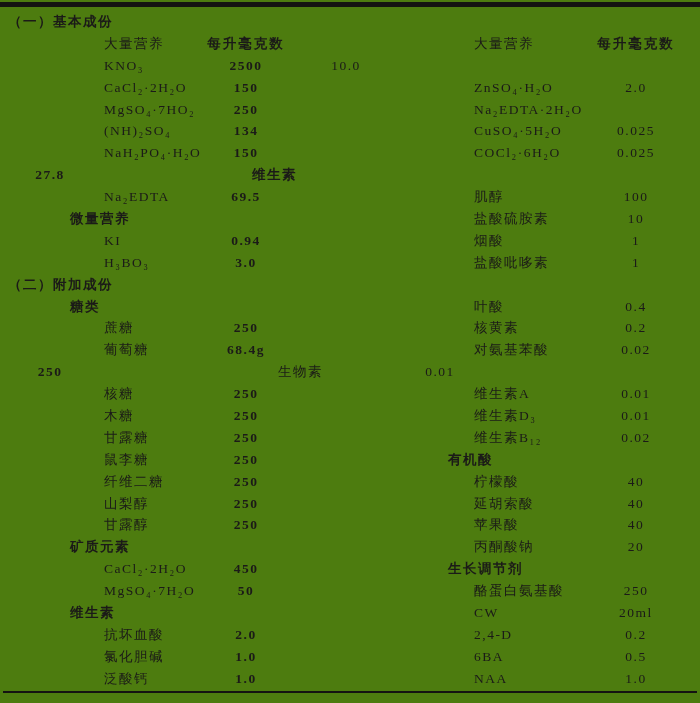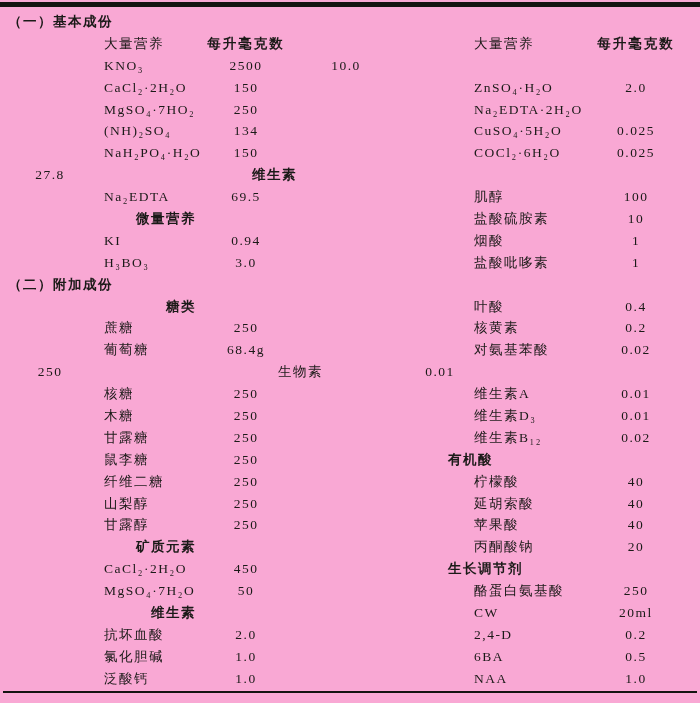--- a/index.html
+++ b/index.html
@@ -4,21 +4,21 @@
 <style>
   html, body {
     margin: 0;
     padding: 0;
     background: #e9e7e2;
   }
   .page {
     position: relative;
     width: 700px;
     height: 703px;
-    background: #f9a8d4;
+    background: #4d7c0f;
     color: #1b1a18;
     font-family: "Liberation Serif", "DejaVu Serif", serif;
     overflow: hidden;
   }
   .rule { position: absolute; left: 0; background: #141311; }
   .rule-top    { top: 2px;   width: 700px; height: 5px; }
   .rule-bottom { top: 691px; left: 3px; width: 694px; height: 2px; }
 
   .rows {
     position: absolute;
@@ -31,27 +31,27 @@
     height: 21.9px;
     line-height: 21.9px;
     font-size: 13.5px;
     white-space: nowrap;
   }
   .cell { overflow: visible; box-sizing: border-box; }
   .name { letter-spacing: 1.5px; }
   .val  { letter-spacing: 1.5px; text-align: center; }
 
   .lname { width: 196px; }
-  .lval  { width: 100px; }
+  .lval  { width: 100px; font-weight: bold; }
   .rname { width: 290px; }
   .rval  { width: 100px; }
 
   
   .l-section { padding-left: 8px;   font-weight: bold; }
-  .l-group   { padding-left: 92px;  font-weight: bold; text-align: right; }
+  .l-group   { padding-left: 70px;  font-weight: bold; }
   .l-item    { padding-left: 104px; }
   .r-group   { padding-left: 152px; font-weight: bold; }
   .r-item    { padding-left: 178px; }
 
   .unit { letter-spacing: 2px; font-weight: bold; }
 </style>
 </head>
 <body>
 
 <div class="page">

